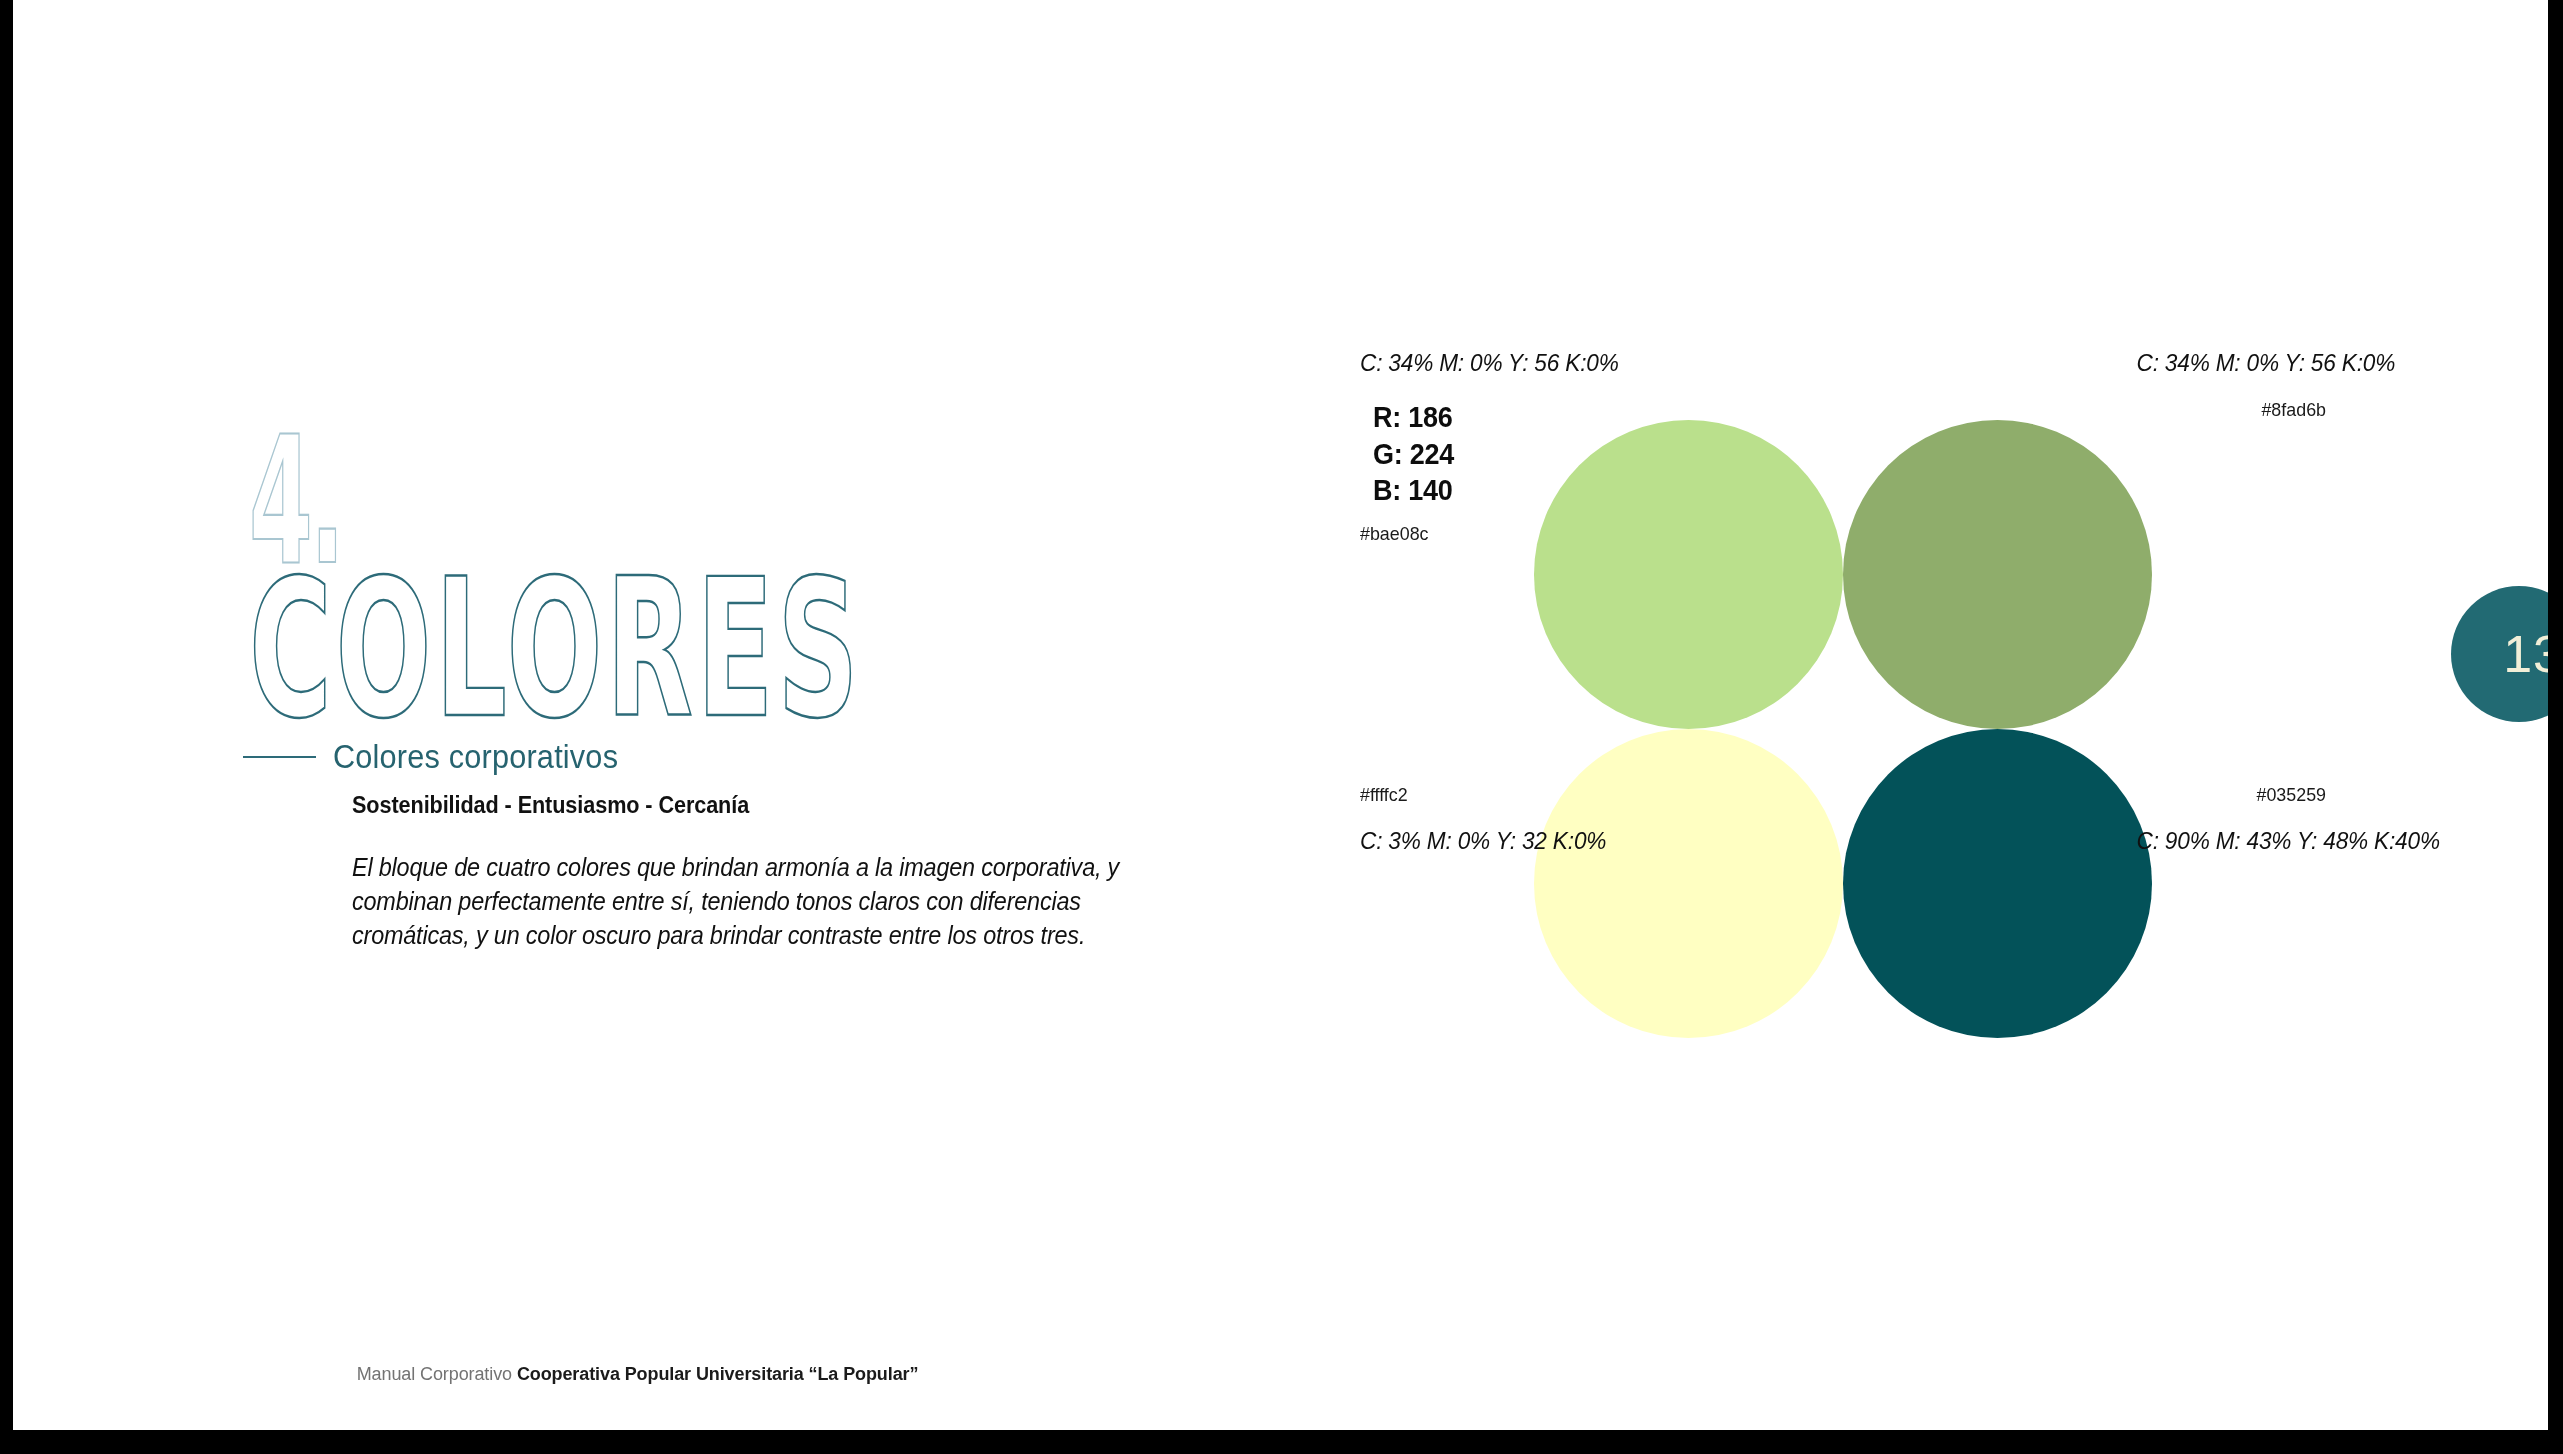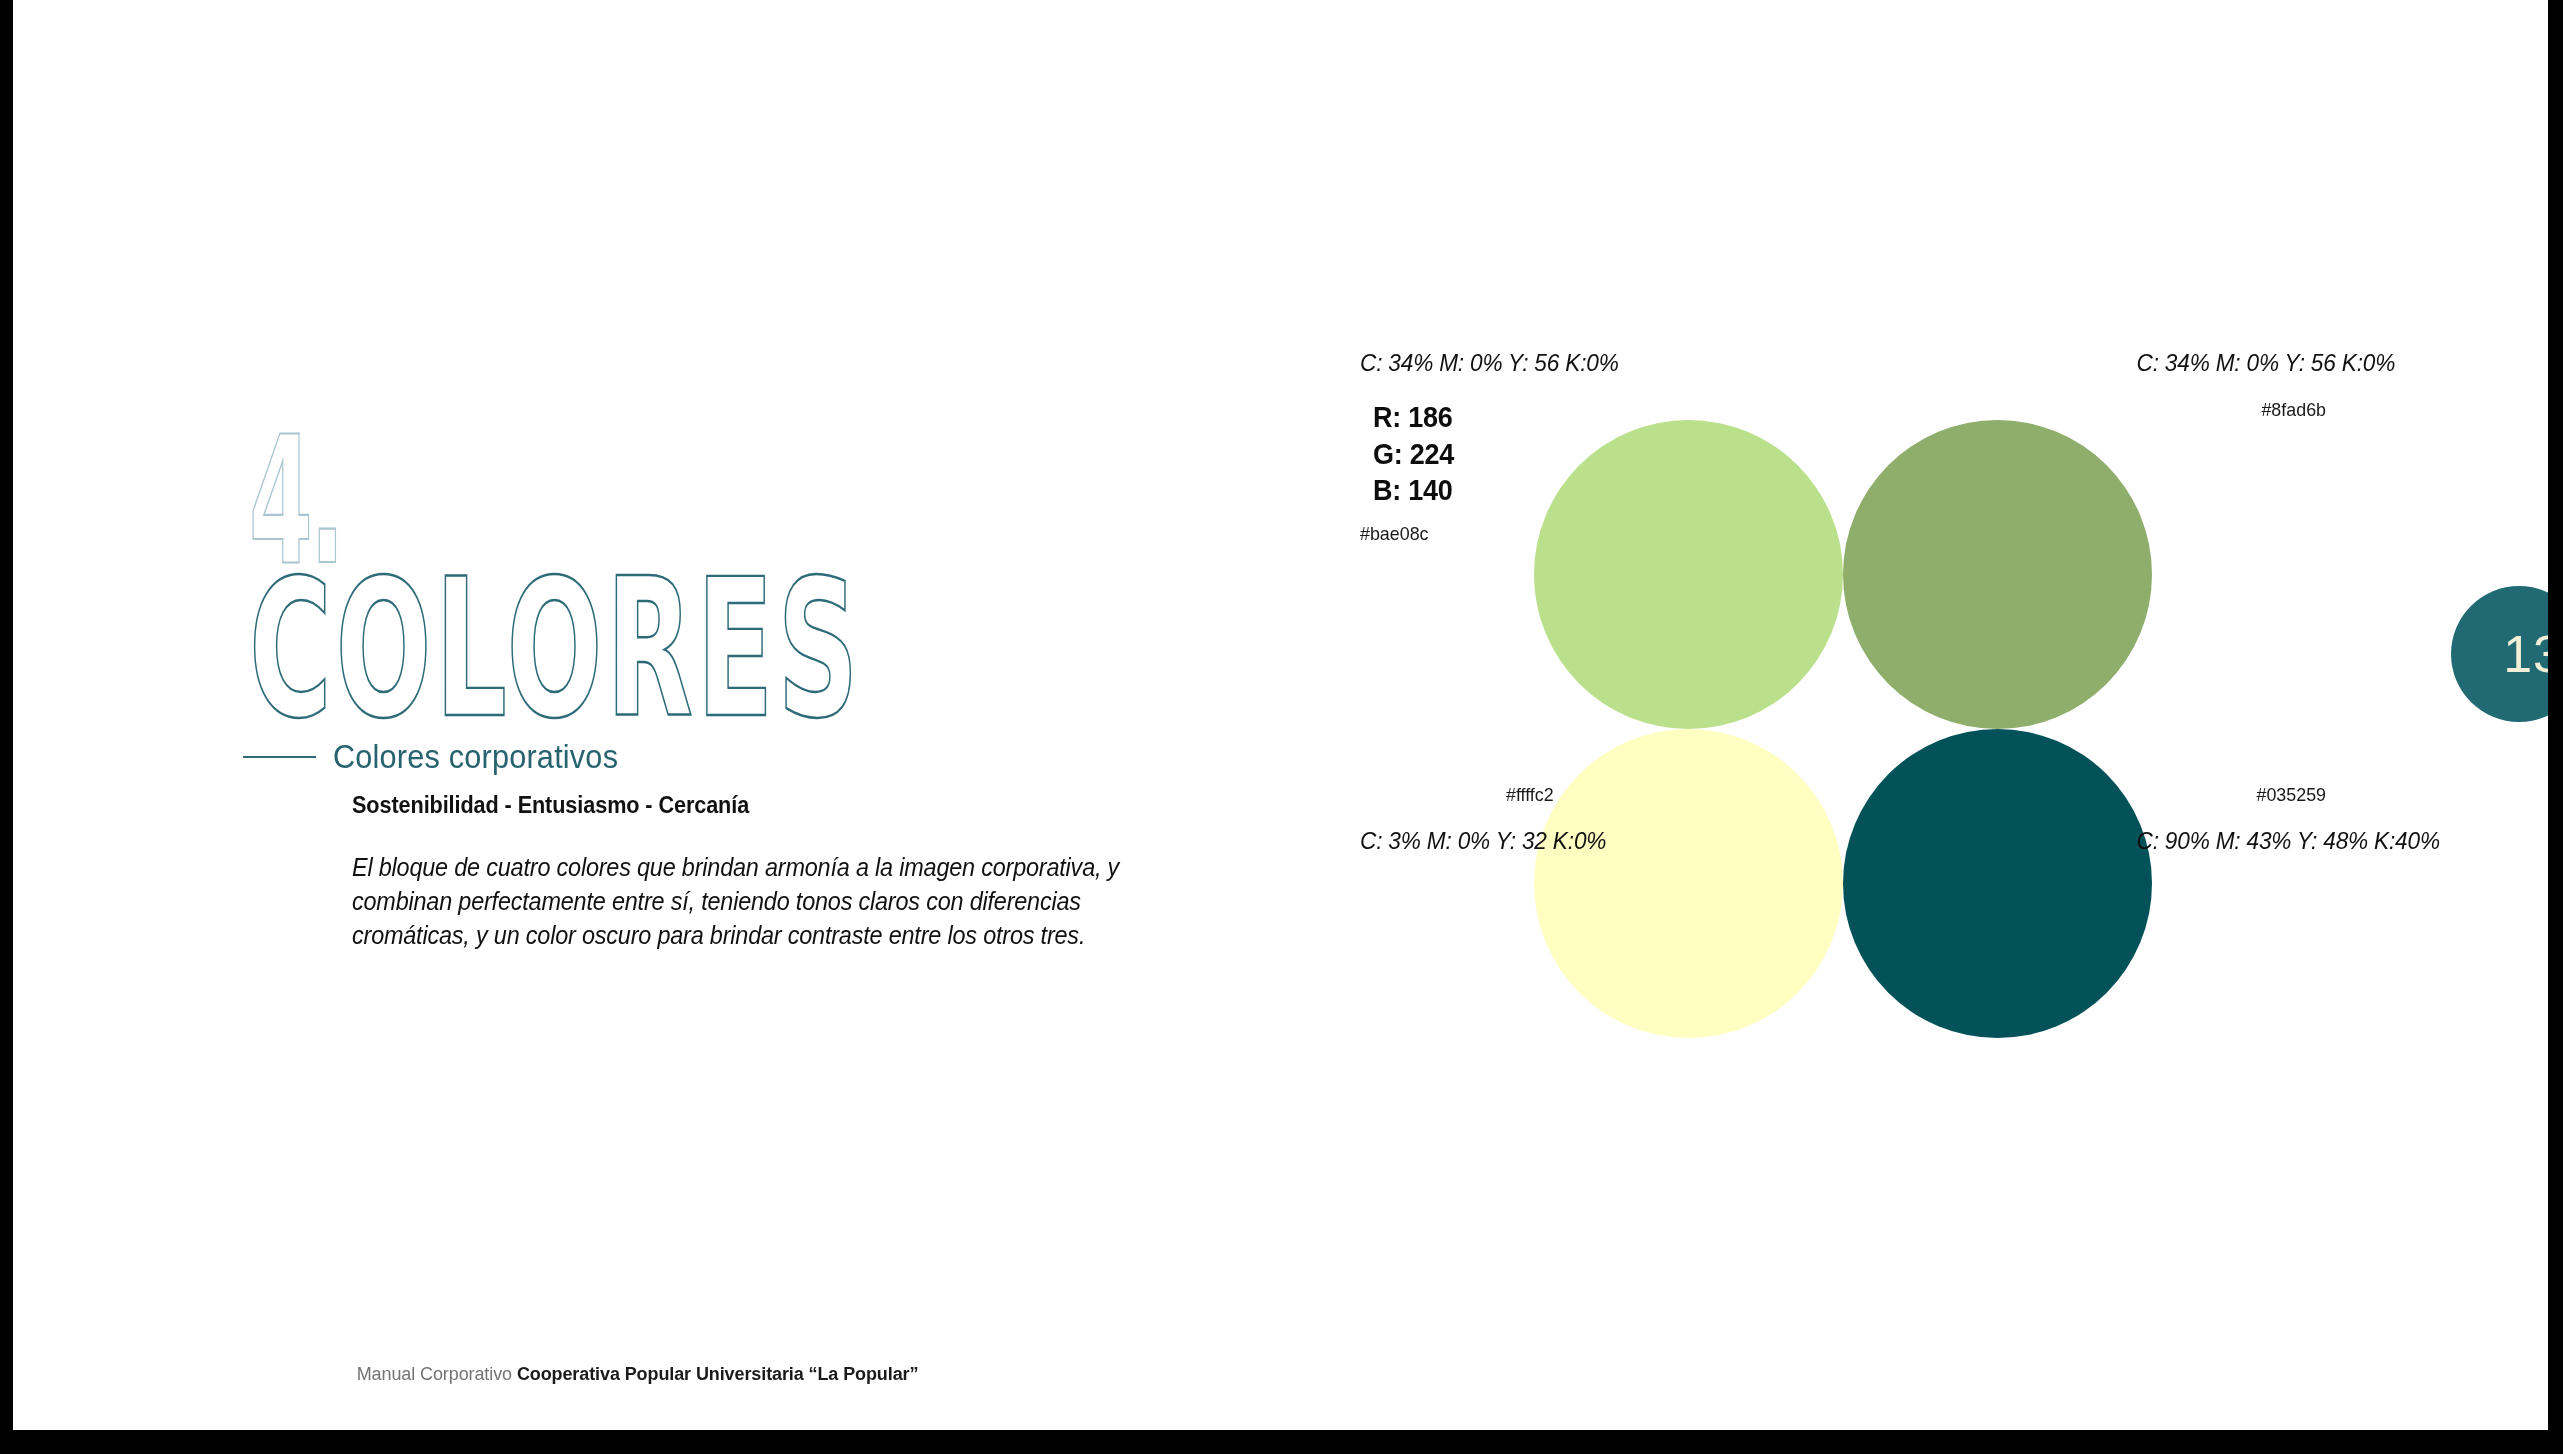--- a/index.html
+++ b/index.html
@@ -165,21 +165,21 @@
   .cell-tr .swatch-disc { left: 0px;   top: 71px; }
   .cell-bl .swatch-disc { left: 174px; top: 0px;  }
   .cell-br .swatch-disc { left: 0px;   top: 0px;  }
 
   .swatch-info {
     position: absolute;
     width: 206px;
   }
   .cell-tl .swatch-info { left: 0px;   top: 0px; text-align: left;  }
   .cell-tr .swatch-info { left: 277px; top: 0px; text-align: right; }
-  .cell-bl .swatch-info { left: 0px;   top: 55px; text-align: right;  }
+  .cell-bl .swatch-info { left: 0px;   top: 55px; text-align: left;  }
   .cell-br .swatch-info { left: 277px; top: 55px; text-align: right; }
 
   .cmyk-line {
     font-family: "Liberation Sans", sans-serif;
     font-size: 24.6px;
     font-style: italic;
     font-weight: 400;
     color: #111111;
     white-space: nowrap;
     letter-spacing: -0.2px;

